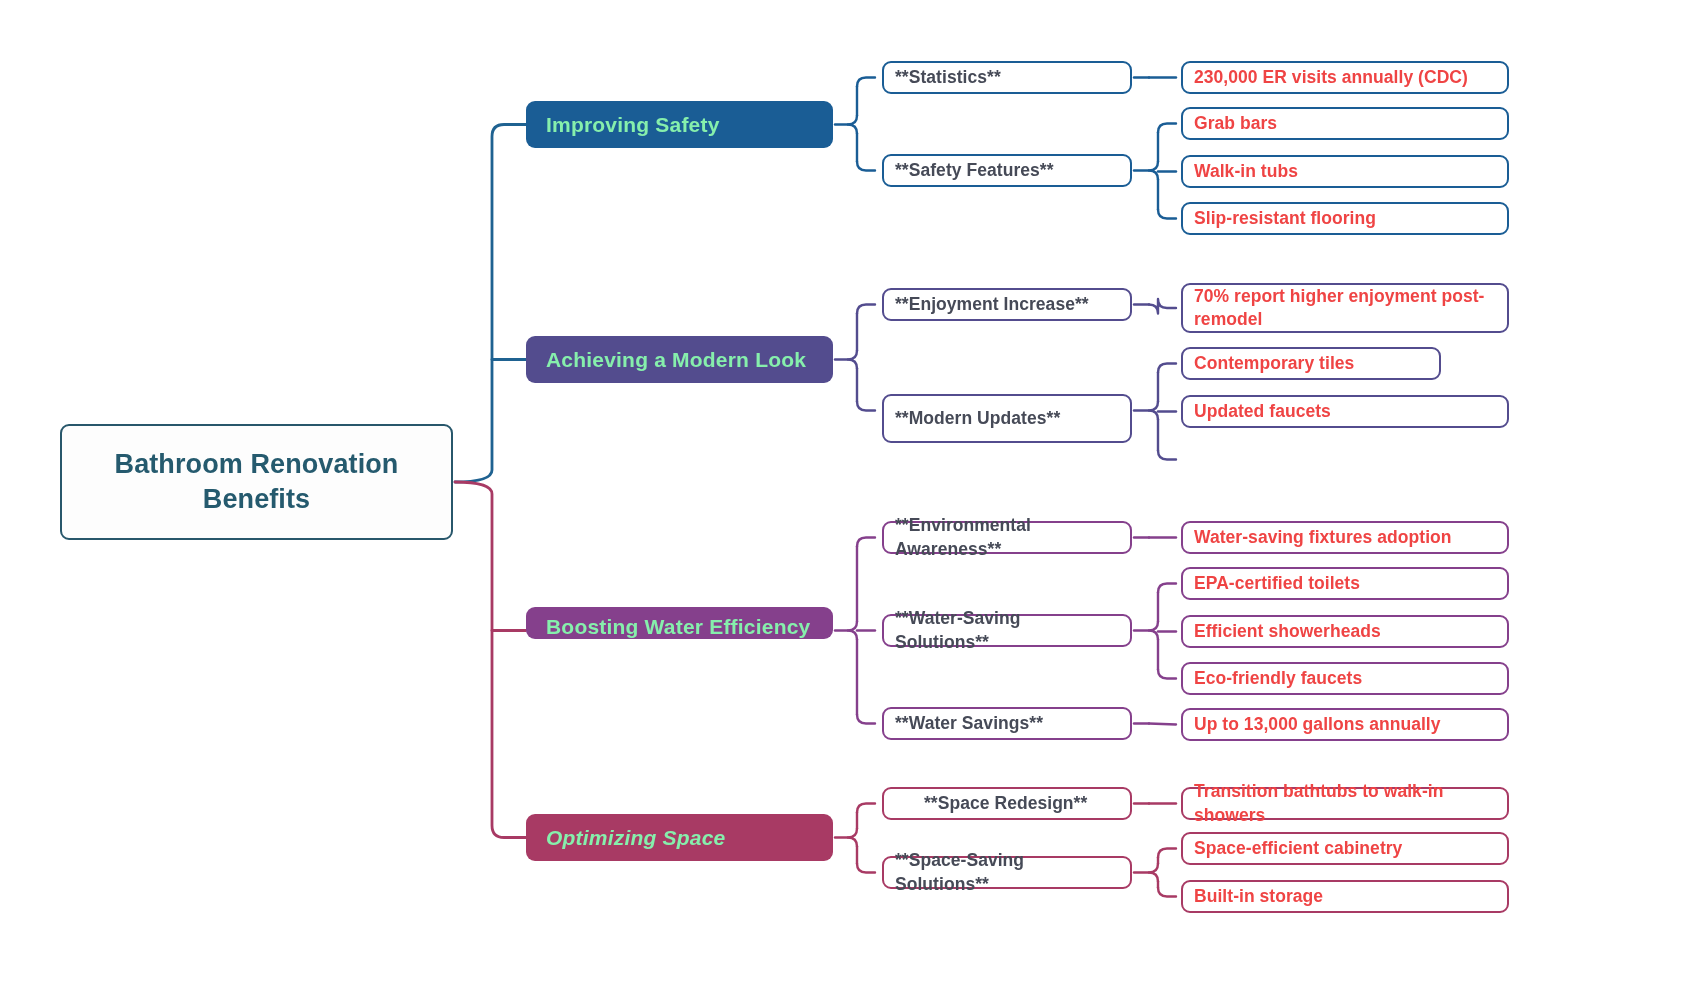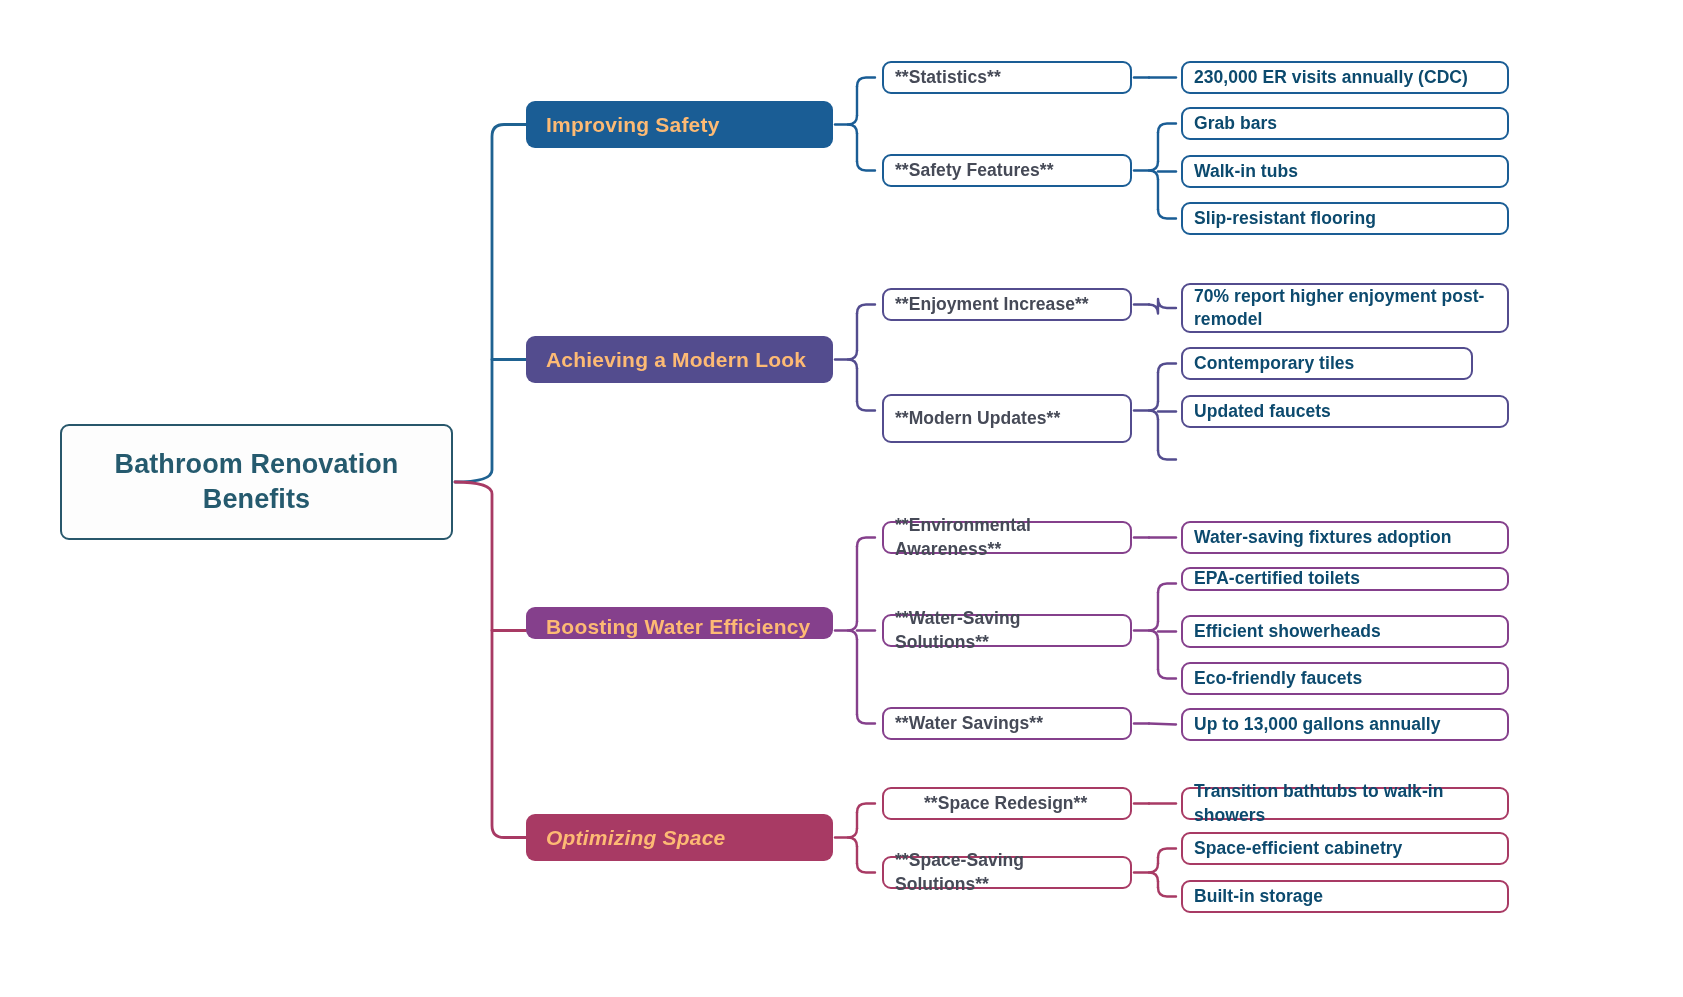--- a/index.html
+++ b/index.html
@@ -33,21 +33,21 @@
     letter-spacing:.1px;
     text-align:center;
   }
 
   
   .branch{
     border-radius:9px;
     padding:0 20px;
   }
   .branch .txt{
-    color:#fdba74;
+    color:#86efac;
     font-size:21px;
     font-weight:600;
     line-height:1.2;
     letter-spacing:.2px;
     white-space:nowrap;
   }
 
   
   .pill{
     background:#ffffff;
@@ -56,21 +56,21 @@
     border-width:2.2px;
     padding:0 11px;
   }
   .pill .txt{
     font-size:17.5px;
     font-weight:700;
     line-height:1.34;
     color:#464a57;
     letter-spacing:.05px;
   }
-  .pill.lvl3 .txt{color:#0c4a6e;}
+  .pill.lvl3 .txt{color:#ef4444;}
 </style>
 </head>
 <body>
 
 <div id="canvas">
   <svg id="links" viewBox="0 0 1683 997" xmlns="http://www.w3.org/2000/svg">
       <path d="M 455 482 Q 492 482 492 470 L 492 136.5
         Q 492 124.5 504 124.5 L 526 124.5" fill="none" stroke="#1f6291" stroke-width="2.8" stroke-linecap="round" stroke-linejoin="round"></path>
       <path d="M 455 482 Q 492 482 492 494 L 492 825.5
         Q 492 837.5 504 837.5 L 526 837.5" fill="none" stroke="#a83a64" stroke-width="2.8" stroke-linecap="round" stroke-linejoin="round"></path>
@@ -170,39 +170,39 @@
     </div>
     <div class="node pill lvl2" style="left: 882px; top: 288px; width: 250px; height: 33px; border-color: rgb(83, 76, 142);">
       <span class="txt">**Enjoyment Increase**</span>
     </div>
     <div class="node pill lvl3" style="left: 1181px; top: 283px; width: 328px; height: 50px; border-color: rgb(83, 76, 142);">
       <span class="txt">70% report higher enjoyment post-remodel</span>
     </div>
     <div class="node pill lvl2" style="left: 882px; top: 394px; width: 250px; height: 49px; border-color: rgb(83, 76, 142); justify-content: flex-end;">
       <span class="txt">**Modern Updates**</span>
     </div>
-    <div class="node pill lvl3" style="left: 1181px; top: 347px; width: 292px; height: 33px; border-color: rgb(83, 76, 142);">
+    <div class="node pill lvl3" style="left: 1181px; top: 347px; width: 260px; height: 33px; border-color: rgb(83, 76, 142);">
       <span class="txt">Contemporary tiles</span>
     </div>
     <div class="node pill lvl3" style="left: 1181px; top: 395px; width: 328px; height: 33px; border-color: rgb(83, 76, 142);">
       <span class="txt">Updated faucets</span>
     </div>
     <div class="node branch" style="left: 526px; top: 607px; width: 307px; height: 32px; background: rgb(133, 64, 140); align-items: flex-end;">
       <span class="txt">Boosting Water Efficiency</span>
     </div>
     <div class="node pill lvl2" style="left: 882px; top: 521px; width: 250px; height: 33px; border-color: rgb(133, 64, 140);">
       <span class="txt">**Environmental Awareness**</span>
     </div>
     <div class="node pill lvl3" style="left: 1181px; top: 521px; width: 328px; height: 33px; border-color: rgb(133, 64, 140);">
       <span class="txt">Water-saving fixtures adoption</span>
     </div>
     <div class="node pill lvl2" style="left: 882px; top: 614px; width: 250px; height: 33px; border-color: rgb(133, 64, 140);">
       <span class="txt">**Water-Saving Solutions**</span>
     </div>
-    <div class="node pill lvl3" style="left: 1181px; top: 567px; width: 328px; height: 24px; border-color: rgb(133, 64, 140);">
+    <div class="node pill lvl3" style="left: 1181px; top: 567px; width: 328px; height: 33px; border-color: rgb(133, 64, 140);">
       <span class="txt">EPA-certified toilets</span>
     </div>
     <div class="node pill lvl3" style="left: 1181px; top: 615px; width: 328px; height: 33px; border-color: rgb(133, 64, 140);">
       <span class="txt">Efficient showerheads</span>
     </div>
     <div class="node pill lvl3" style="left: 1181px; top: 662px; width: 328px; height: 33px; border-color: rgb(133, 64, 140);">
       <span class="txt">Eco-friendly faucets</span>
     </div>
     <div class="node pill lvl2" style="left: 882px; top: 707px; width: 250px; height: 33px; border-color: rgb(133, 64, 140);">
       <span class="txt">**Water Savings**</span>

